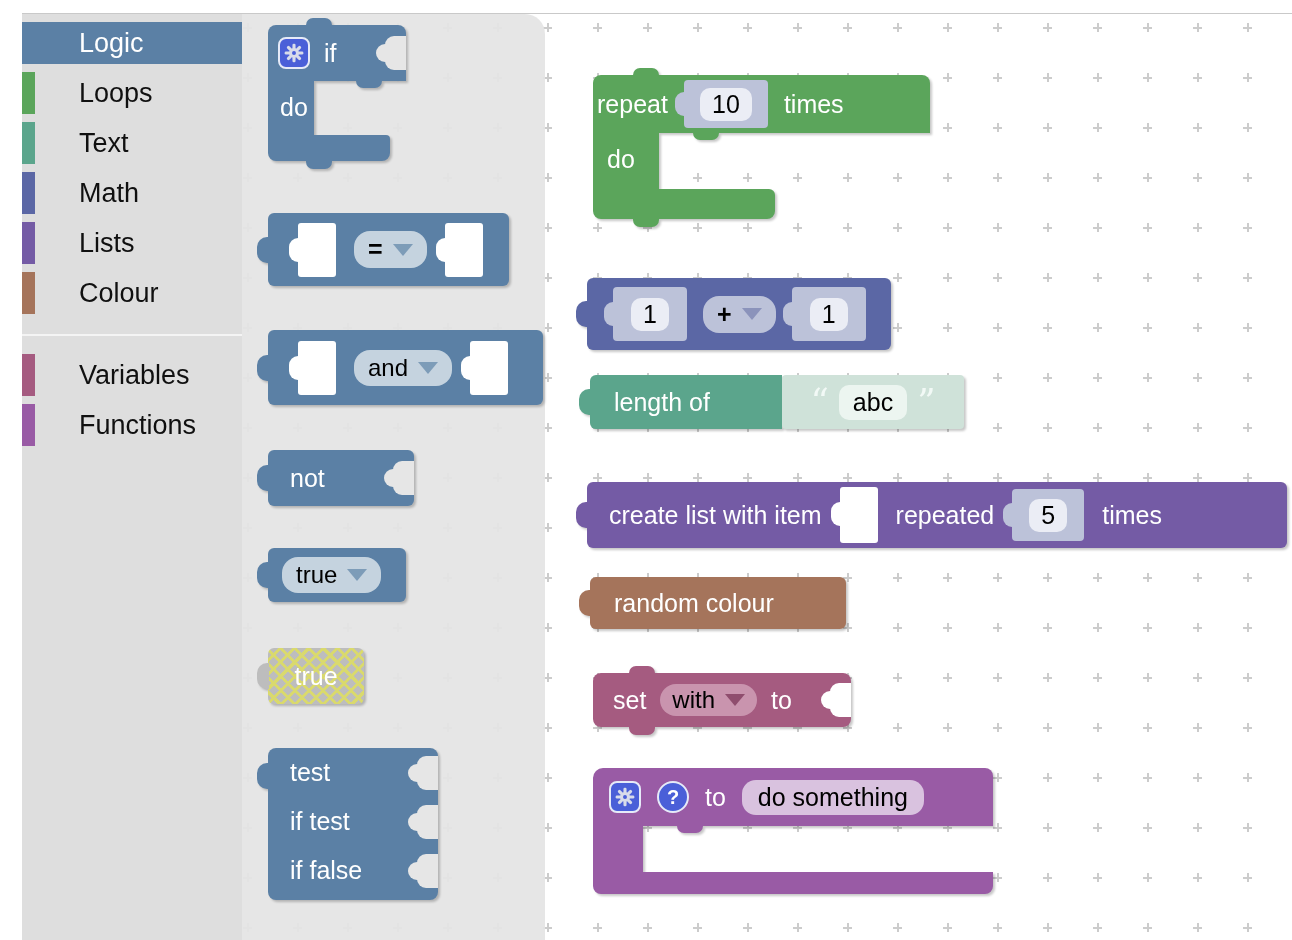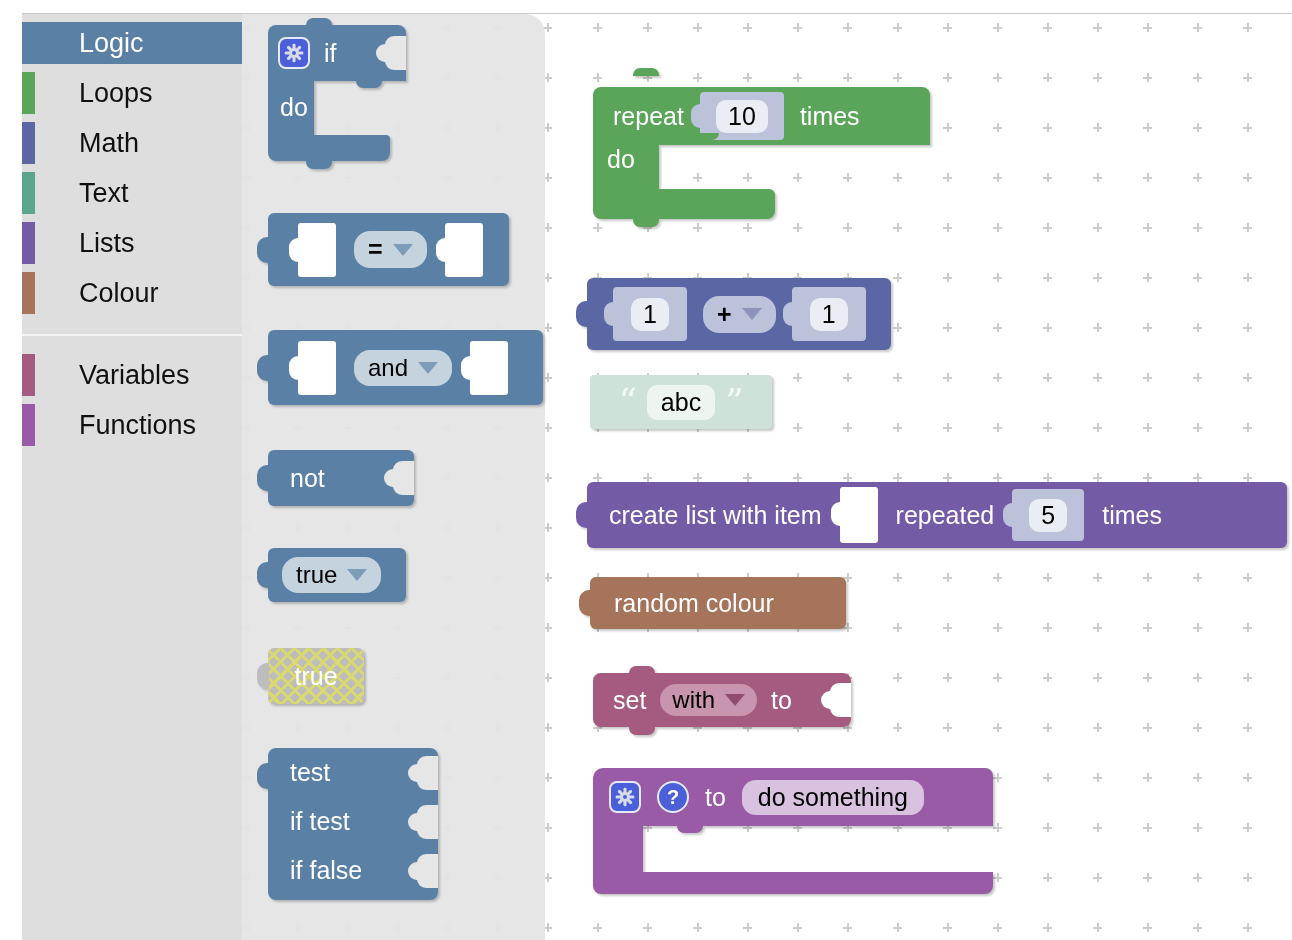--- a/index.html
+++ b/index.html
@@ -482,26 +482,26 @@
   <div id="toolbox">
     <div class="cat selected">
       <div class="strip"></div>
       <div class="clabel">Logic</div>
     </div>
     <div class="cat">
       <div class="strip s-loops"></div>
       <div class="clabel">Loops</div>
     </div>
     <div class="cat">
+      <div class="strip s-text"></div>
+      <div class="clabel">Text</div>
+    </div>
+    <div class="cat">
       <div class="strip s-math"></div>
       <div class="clabel">Math</div>
-    </div>
-    <div class="cat">
-      <div class="strip s-text"></div>
-      <div class="clabel">Text</div>
     </div>
     <div class="cat">
       <div class="strip s-lists"></div>
       <div class="clabel">Lists</div>
     </div>
     <div class="cat">
       <div class="strip s-colour"></div>
       <div class="clabel">Colour</div>
     </div>
     <div class="sep"></div>
@@ -590,21 +590,21 @@
     <div class="blabel" style="position:absolute;left:22px;top:10px;">test</div>
     <div class="blabel" style="position:absolute;left:22px;top:59px;">if test</div>
     <div class="blabel" style="position:absolute;left:22px;top:108px;">if false</div>
     <div class="cut cut-fly" style="top:8px;"></div>
     <div class="cut cut-fly" style="top:57px;"></div>
     <div class="cut cut-fly" style="top:106px;"></div>
   </div>
 
   <div class="blk" style="left:593px;top:75px;width:340px;height:152px;">
     <div class="part c-loops bump top" style="left:40px;top:-7px;"></div>
-    <div class="part c-loops rowflex" style="left:0;top:12px;width:337px;height:58px;border-radius:8px 8px 0 0;padding-left:20px;gap:16px;align-items:center;">
+    <div class="part c-loops rowflex" style="left:0;top:0;width:337px;height:58px;border-radius:8px 8px 0 0;padding-left:4px;gap:16px;align-items:center;">
       <div class="blabel">repeat</div>
       <div class="shadownum" style="width:84px;height:48px;">
         <div class="numfield">10</div>
       </div>
       <div class="blabel">times</div>
     </div>
     <div class="part c-loops" style="left:0;top:58px;width:66px;height:56px;"></div>
     <div class="part c-loops bump inner" style="left:100px;top:58px;"></div>
     <div class="part c-loops" style="left:0;top:114px;width:182px;height:30px;border-radius:0 6px 8px 8px;"></div>
     <div class="part c-loops bump bot" style="left:40px;top:144px;"></div>
@@ -619,20 +619,24 @@
     <div class="dd dd-math">
       <span class="opsym">+</span>
       <span class="tri"></span>
     </div>
     <div class="shadownum" style="width:74px;height:54px;">
       <div class="numfield">1</div>
     </div>
   </div>
 
   <div class="blk rowflex" style="left:590px;top:375px;height:54px;">
+    <div class="c-text rowflex" style="width:168px;height:54px;border-radius:6px 0 0 6px;padding-left:24px;position:relative;">
+      <div class="ltab c-text" style="top:14px;"></div>
+      <div class="blabel">length of</div>
+    </div>
     <div class="shadowtext" style="width:182px;height:54px;border-radius:4px;">
       <span class="quote">“</span>
       <span class="textfield">abc</span>
       <span class="quote">”</span>
     </div>
   </div>
 
   <div class="blk c-lists rowflex" style="left:587px;top:482px;width:678px;height:66px;border-radius:6px;padding-left:22px;gap:18px;">
     <div class="ltab c-lists" style="top:20px;"></div>
     <div class="blabel">create list with item</div>

